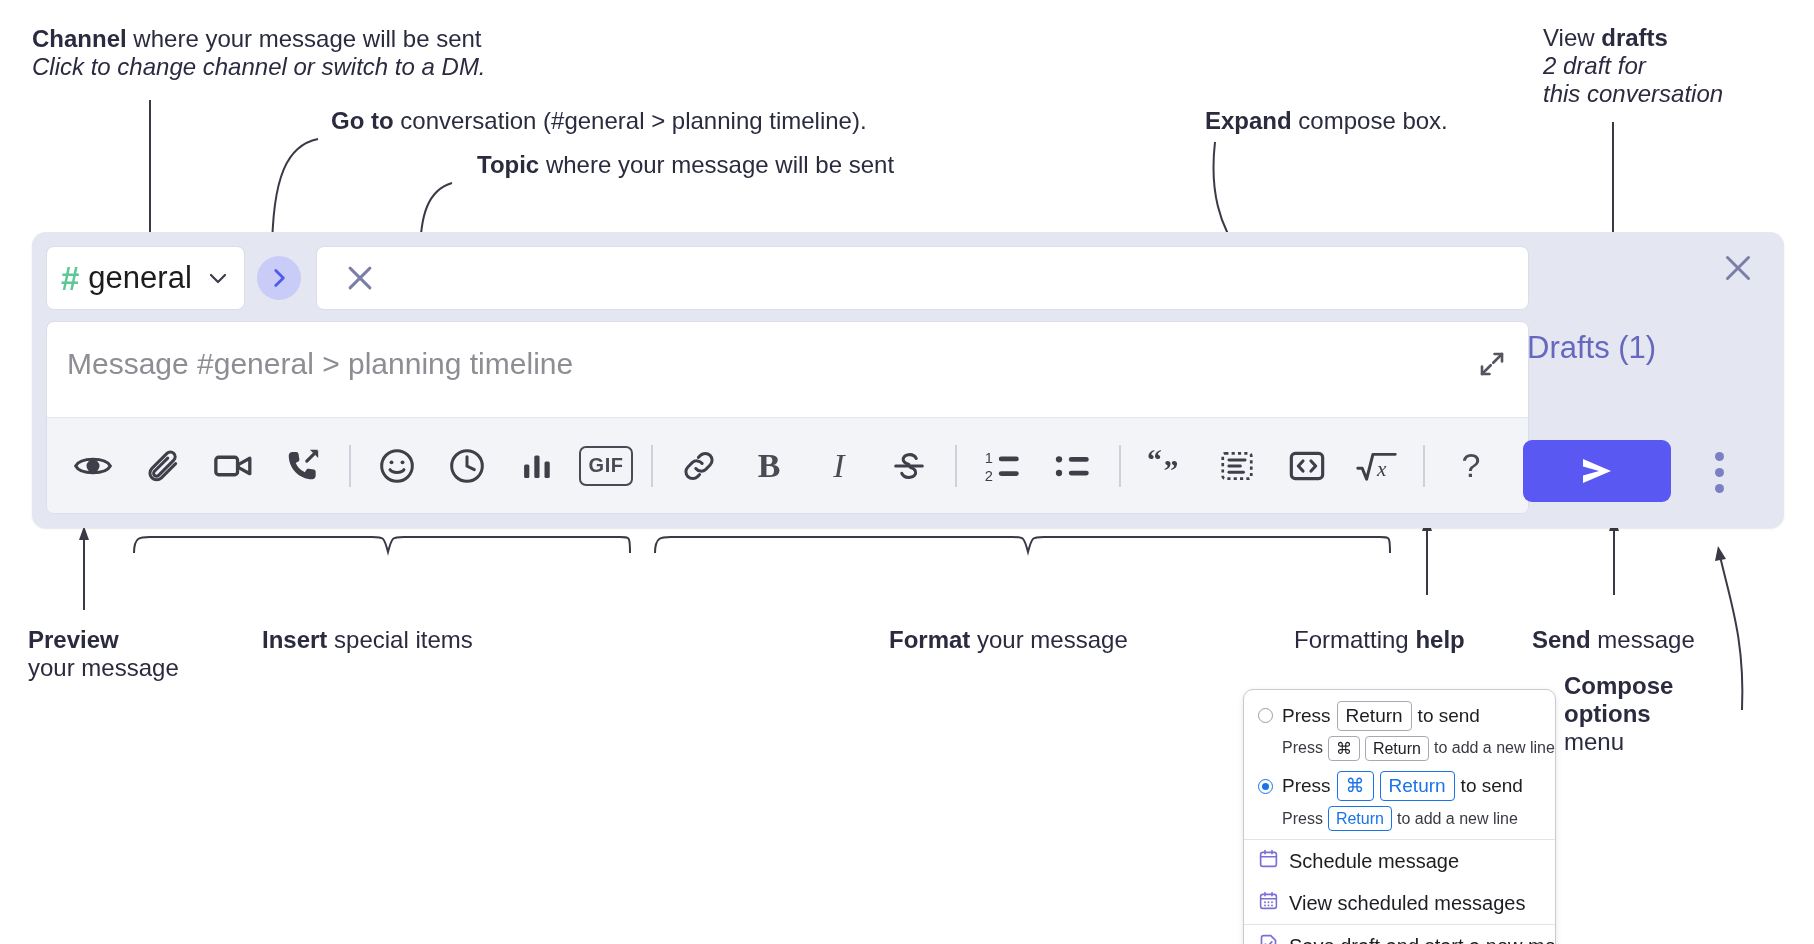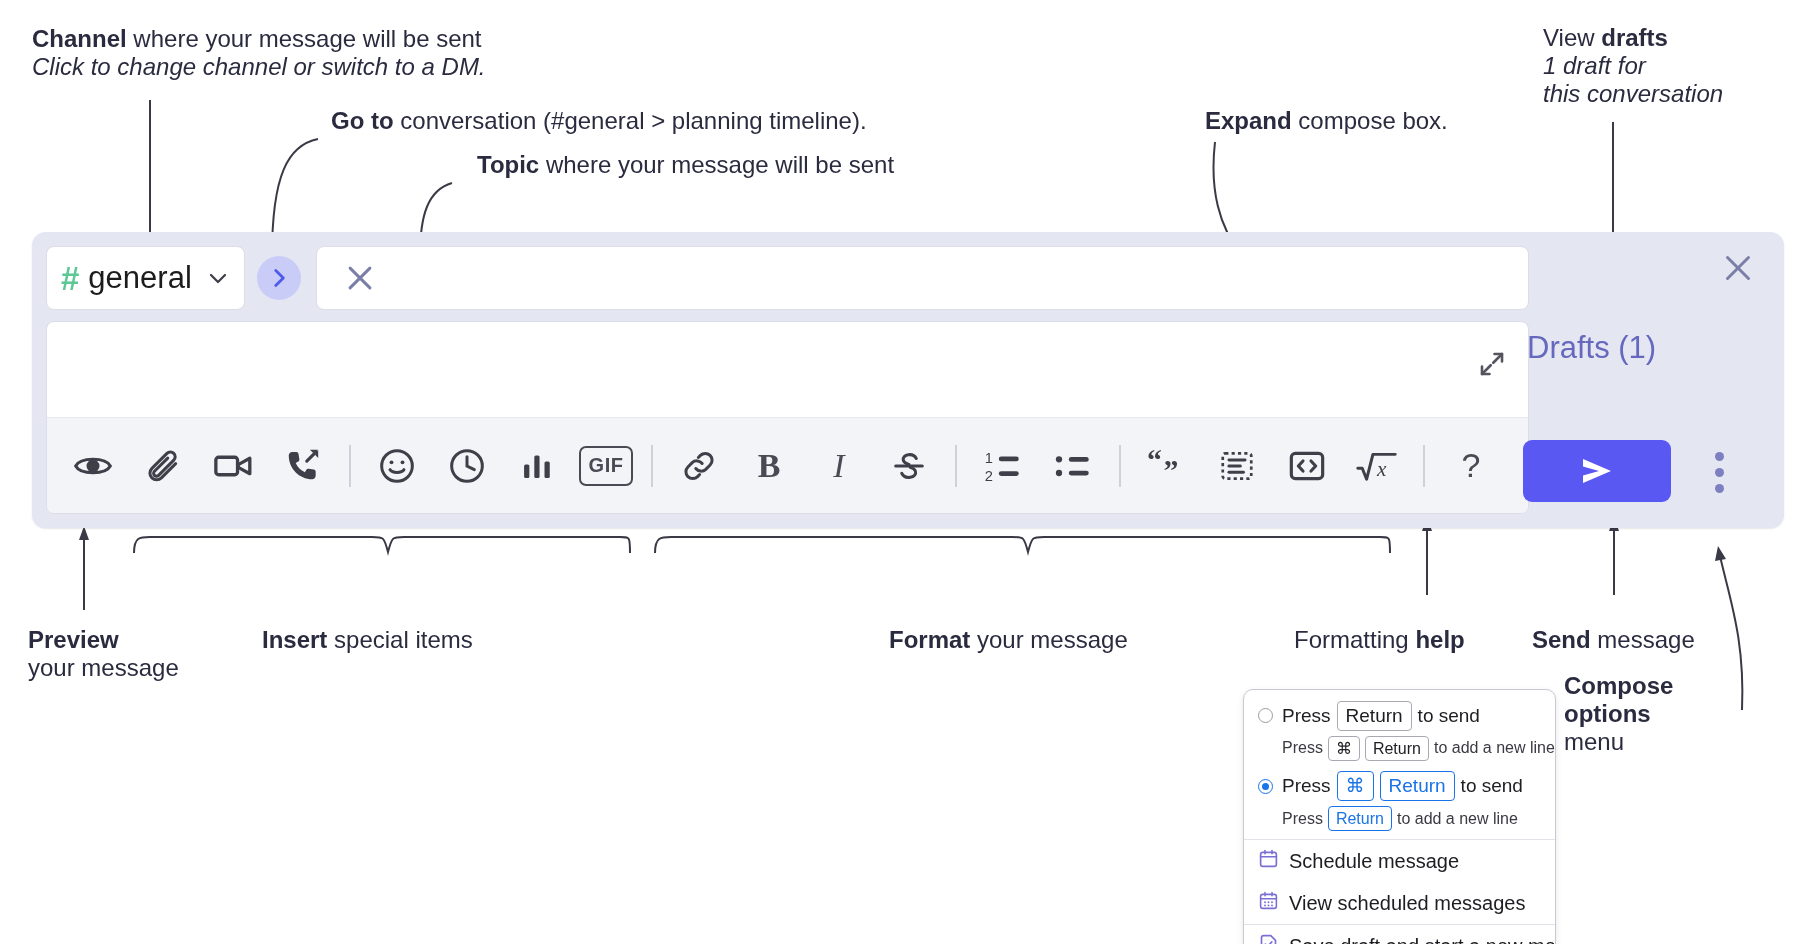--- a/index.html
+++ b/index.html
@@ -232,21 +232,21 @@
 <div class="anno" style="left:477px; top:151px;">
   <b>Topic</b><span> where your message will be sent</span>
 </div>
 
 <div class="anno" style="left:1205px; top:107px;text-align:center;">
   <b>Expand</b><span> compose box.</span>
 </div>
 
 <div class="anno" style="left:1543px; top:24px;">
   <div><span>View </span><b>drafts</b></div>
-  <div><i>1 draft for</i></div>
+  <div><i>2 draft for</i></div>
   <div><i>this conversation</i></div>
 </div>
 
 <div id="compose">
 
   <div id="compose-inner">
 
     <div class="chan-row">
 
       <div id="channel-select">
@@ -271,20 +271,21 @@
               <line x1="5" y1="5" x2="19" y2="19"></line>
               <line x1="19" y1="5" x2="5" y2="19"></line>
             </svg>
         </span>
       </div>
 
     </div>
 
     <div id="msgbox">
       <div id="msg-input-area">
+        <span id="msg-placeholder">Message #general &gt; planning timeline</span>
         <span id="expand-btn">
           <svg width="30" height="30" viewBox="0 0 24 24" fill="none" stroke="#55555f" stroke-width="2.1" stroke-linecap="round" stroke-linejoin="round">
             <polyline points="14,4 20,4 20,10"></polyline>
               <line x1="20" y1="4" x2="13" y2="11"></line>
             <polyline points="10,20 4,20 4,14"></polyline>
               <line x1="4" y1="20" x2="11" y2="13"></line>
           </svg>
         </span>
       </div>
 

